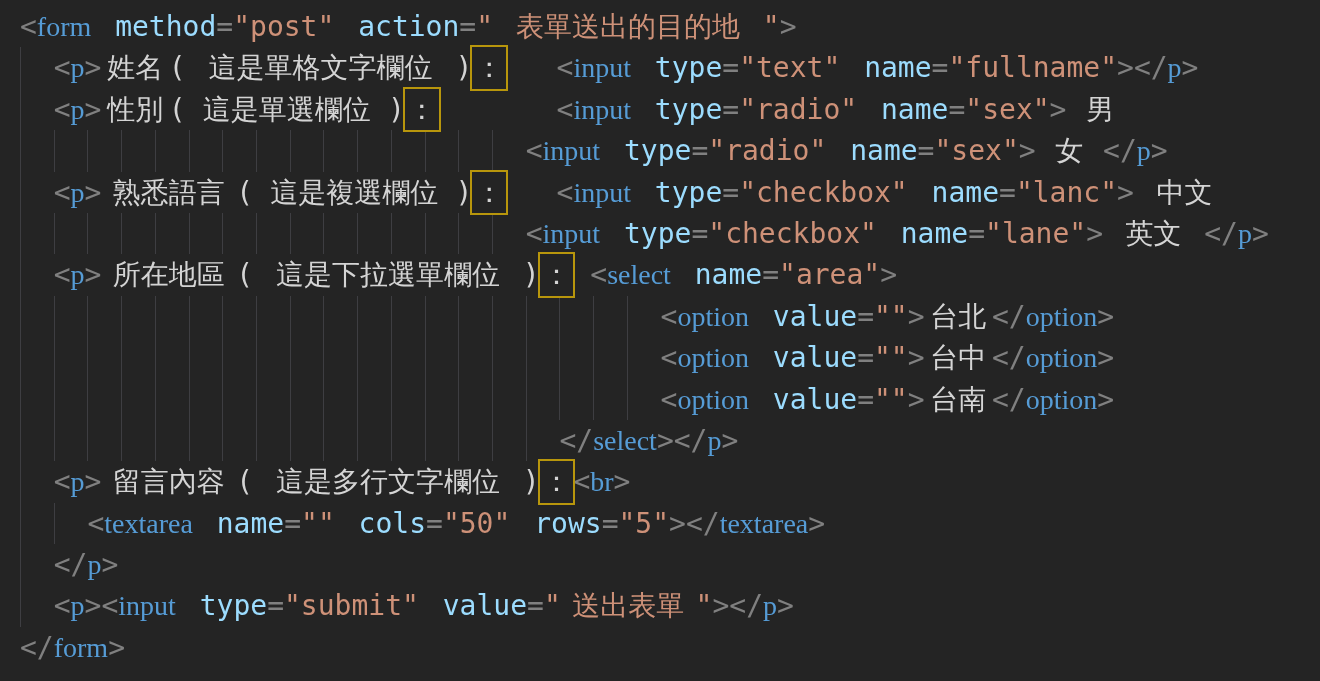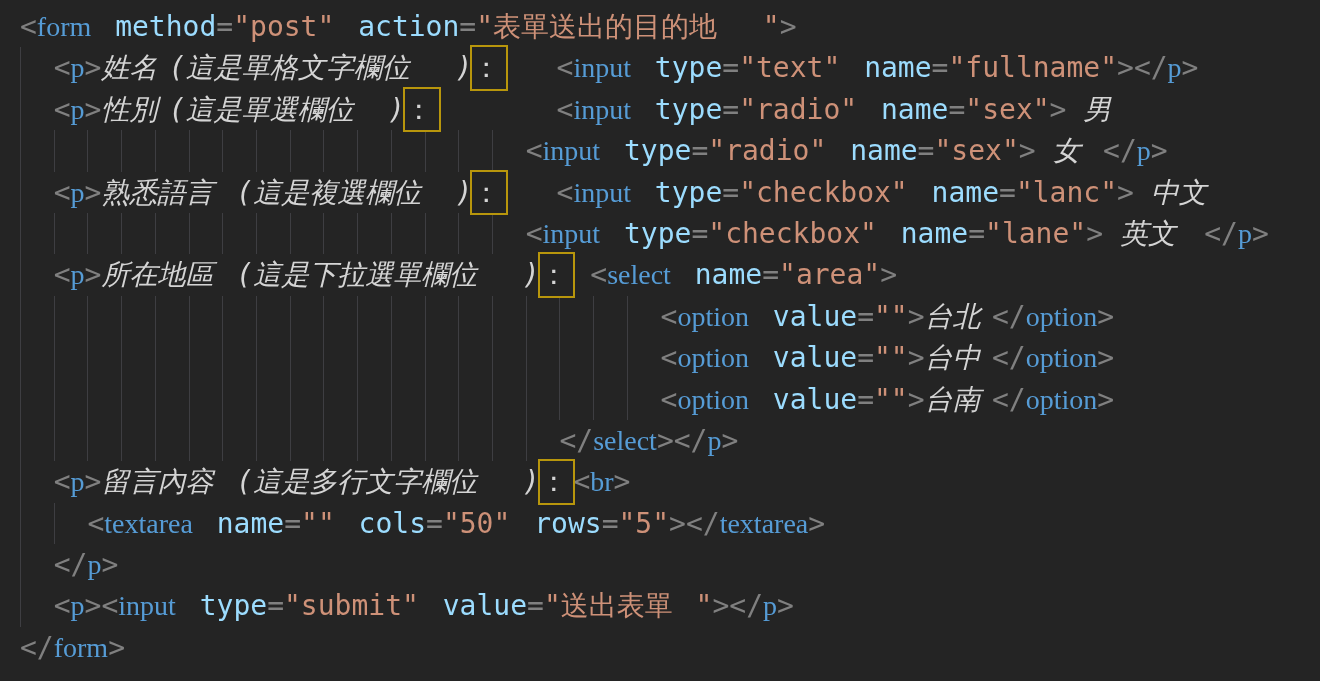--- a/index.html
+++ b/index.html
@@ -37,26 +37,27 @@
       var(--c-guide) 0, var(--c-guide) 1px,
       transparent 1px, transparent 2ch
     );
   }
   .cjk {
     display: inline-block;
     height: 41.4px;
     vertical-align: top;
     overflow: hidden;
     white-space: pre;
+    text-align: center;
   }
   .tok-pun { color: var(--c-pun); }
   .tok-tag { color: var(--c-tag); font-family: Liberation Serif, serif; }
   .tok-attr { color: var(--c-attr); padding-left: 7px; }
   .tok-str { color: var(--c-str); }
-  .tok-txt { color: var(--c-txt); font-style: italic; }
+  .tok-txt { color: var(--c-txt); }
   .tok-box {
     color: var(--c-txt);
     outline: 2px solid var(--c-box);
     outline-offset: 0px;
   }
 </style>
 </head>
 <body style="background: rgb(36, 36, 36);">
 
 <div id="editor"><div class="line"><span class="tok-pun">&lt;</span><span class="tok-tag">form</span><span class="tok-attr"> method</span><span class="tok-pun">=</span><span class="tok-str">"post"</span><span class="tok-attr"> action</span><span class="tok-pun">=</span><span class="tok-str">"<span class="cjk" style="width: 16ch;">表單送出的目的地</span>"</span><span class="tok-pun">&gt;</span></div><div class="line"><span class="indent" style="width: 2ch;"></span><span class="tok-pun">&lt;</span><span class="tok-tag">p</span><span class="tok-pun">&gt;</span><span class="tok-txt"><span class="cjk" style="width: 4ch;">姓名</span>(<span class="cjk" style="width: 16ch;">這是單格文字欄位</span>)</span><span class="tok-box"><span class="cjk" style="width: 2ch;">：</span></span><span class="tok-txt">   </span><span class="tok-pun">&lt;</span><span class="tok-tag">input</span><span class="tok-attr"> type</span><span class="tok-pun">=</span><span class="tok-str">"text"</span><span class="tok-attr"> name</span><span class="tok-pun">=</span><span class="tok-str">"fullname"</span><span class="tok-pun">&gt;&lt;/</span><span class="tok-tag">p</span><span class="tok-pun">&gt;</span></div><div class="line"><span class="indent" style="width: 2ch;"></span><span class="tok-pun">&lt;</span><span class="tok-tag">p</span><span class="tok-pun">&gt;</span><span class="tok-txt"><span class="cjk" style="width: 4ch;">性別</span>(<span class="cjk" style="width: 12ch;">這是單選欄位</span>)</span><span class="tok-box"><span class="cjk" style="width: 2ch;">：</span></span><span class="tok-txt">       </span><span class="tok-pun">&lt;</span><span class="tok-tag">input</span><span class="tok-attr"> type</span><span class="tok-pun">=</span><span class="tok-str">"radio"</span><span class="tok-attr"> name</span><span class="tok-pun">=</span><span class="tok-str">"sex"</span><span class="tok-pun">&gt;</span><span class="tok-txt"> <span class="cjk" style="width: 2ch;">男</span></span></div><div class="line"><span class="indent" style="width: 30ch;"></span><span class="tok-pun">&lt;</span><span class="tok-tag">input</span><span class="tok-attr"> type</span><span class="tok-pun">=</span><span class="tok-str">"radio"</span><span class="tok-attr"> name</span><span class="tok-pun">=</span><span class="tok-str">"sex"</span><span class="tok-pun">&gt;</span><span class="tok-txt"> <span class="cjk" style="width: 2ch;">女</span> </span><span class="tok-pun">&lt;/</span><span class="tok-tag">p</span><span class="tok-pun">&gt;</span></div><div class="line"><span class="indent" style="width: 2ch;"></span><span class="tok-pun">&lt;</span><span class="tok-tag">p</span><span class="tok-pun">&gt;</span><span class="tok-txt"><span class="cjk" style="width: 8ch;">熟悉語言</span>(<span class="cjk" style="width: 12ch;">這是複選欄位</span>)</span><span class="tok-box"><span class="cjk" style="width: 2ch;">：</span></span><span class="tok-txt">   </span><span class="tok-pun">&lt;</span><span class="tok-tag">input</span><span class="tok-attr"> type</span><span class="tok-pun">=</span><span class="tok-str">"checkbox"</span><span class="tok-attr"> name</span><span class="tok-pun">=</span><span class="tok-str">"lanc"</span><span class="tok-pun">&gt;</span><span class="tok-txt"> <span class="cjk" style="width: 4ch;">中文</span></span></div><div class="line"><span class="indent" style="width: 30ch;"></span><span class="tok-pun">&lt;</span><span class="tok-tag">input</span><span class="tok-attr"> type</span><span class="tok-pun">=</span><span class="tok-str">"checkbox"</span><span class="tok-attr"> name</span><span class="tok-pun">=</span><span class="tok-str">"lane"</span><span class="tok-pun">&gt;</span><span class="tok-txt"> <span class="cjk" style="width: 4ch;">英文</span> </span><span class="tok-pun">&lt;/</span><span class="tok-tag">p</span><span class="tok-pun">&gt;</span></div><div class="line"><span class="indent" style="width: 2ch;"></span><span class="tok-pun">&lt;</span><span class="tok-tag">p</span><span class="tok-pun">&gt;</span><span class="tok-txt"><span class="cjk" style="width: 8ch;">所在地區</span>(<span class="cjk" style="width: 16ch;">這是下拉選單欄位</span>)</span><span class="tok-box"><span class="cjk" style="width: 2ch;">：</span></span><span class="tok-txt"> </span><span class="tok-pun">&lt;</span><span class="tok-tag">select</span><span class="tok-attr"> name</span><span class="tok-pun">=</span><span class="tok-str">"area"</span><span class="tok-pun">&gt;</span></div><div class="line"><span class="indent" style="width: 38ch;"></span><span class="tok-pun">&lt;</span><span class="tok-tag">option</span><span class="tok-attr"> value</span><span class="tok-pun">=</span><span class="tok-str">""</span><span class="tok-pun">&gt;</span><span class="tok-txt"><span class="cjk" style="width: 4ch;">台北</span></span><span class="tok-pun">&lt;/</span><span class="tok-tag">option</span><span class="tok-pun">&gt;</span></div><div class="line"><span class="indent" style="width: 38ch;"></span><span class="tok-pun">&lt;</span><span class="tok-tag">option</span><span class="tok-attr"> value</span><span class="tok-pun">=</span><span class="tok-str">""</span><span class="tok-pun">&gt;</span><span class="tok-txt"><span class="cjk" style="width: 4ch;">台中</span></span><span class="tok-pun">&lt;/</span><span class="tok-tag">option</span><span class="tok-pun">&gt;</span></div><div class="line"><span class="indent" style="width: 38ch;"></span><span class="tok-pun">&lt;</span><span class="tok-tag">option</span><span class="tok-attr"> value</span><span class="tok-pun">=</span><span class="tok-str">""</span><span class="tok-pun">&gt;</span><span class="tok-txt"><span class="cjk" style="width: 4ch;">台南</span></span><span class="tok-pun">&lt;/</span><span class="tok-tag">option</span><span class="tok-pun">&gt;</span></div><div class="line"><span class="indent" style="width: 32ch;"></span><span class="tok-pun">&lt;/</span><span class="tok-tag">select</span><span class="tok-pun">&gt;&lt;/</span><span class="tok-tag">p</span><span class="tok-pun">&gt;</span></div><div class="line"><span class="indent" style="width: 2ch;"></span><span class="tok-pun">&lt;</span><span class="tok-tag">p</span><span class="tok-pun">&gt;</span><span class="tok-txt"><span class="cjk" style="width: 8ch;">留言內容</span>(<span class="cjk" style="width: 16ch;">這是多行文字欄位</span>)</span><span class="tok-box"><span class="cjk" style="width: 2ch;">：</span></span><span class="tok-pun">&lt;</span><span class="tok-tag">br</span><span class="tok-pun">&gt;</span></div><div class="line"><span class="indent" style="width: 4ch;"></span><span class="tok-pun">&lt;</span><span class="tok-tag">textarea</span><span class="tok-attr"> name</span><span class="tok-pun">=</span><span class="tok-str">""</span><span class="tok-attr"> cols</span><span class="tok-pun">=</span><span class="tok-str">"50"</span><span class="tok-attr"> rows</span><span class="tok-pun">=</span><span class="tok-str">"5"</span><span class="tok-pun">&gt;&lt;/</span><span class="tok-tag">textarea</span><span class="tok-pun">&gt;</span></div><div class="line"><span class="indent" style="width: 2ch;"></span><span class="tok-pun">&lt;/</span><span class="tok-tag">p</span><span class="tok-pun">&gt;</span></div><div class="line"><span class="indent" style="width: 2ch;"></span><span class="tok-pun">&lt;</span><span class="tok-tag">p</span><span class="tok-pun">&gt;&lt;</span><span class="tok-tag">input</span><span class="tok-attr"> type</span><span class="tok-pun">=</span><span class="tok-str">"submit"</span><span class="tok-attr"> value</span><span class="tok-pun">=</span><span class="tok-str">"<span class="cjk" style="width: 8ch;">送出表單</span>"</span><span class="tok-pun">&gt;&lt;/</span><span class="tok-tag">p</span><span class="tok-pun">&gt;</span></div><div class="line"><span class="tok-pun">&lt;/</span><span class="tok-tag">form</span><span class="tok-pun">&gt;</span></div></div>

